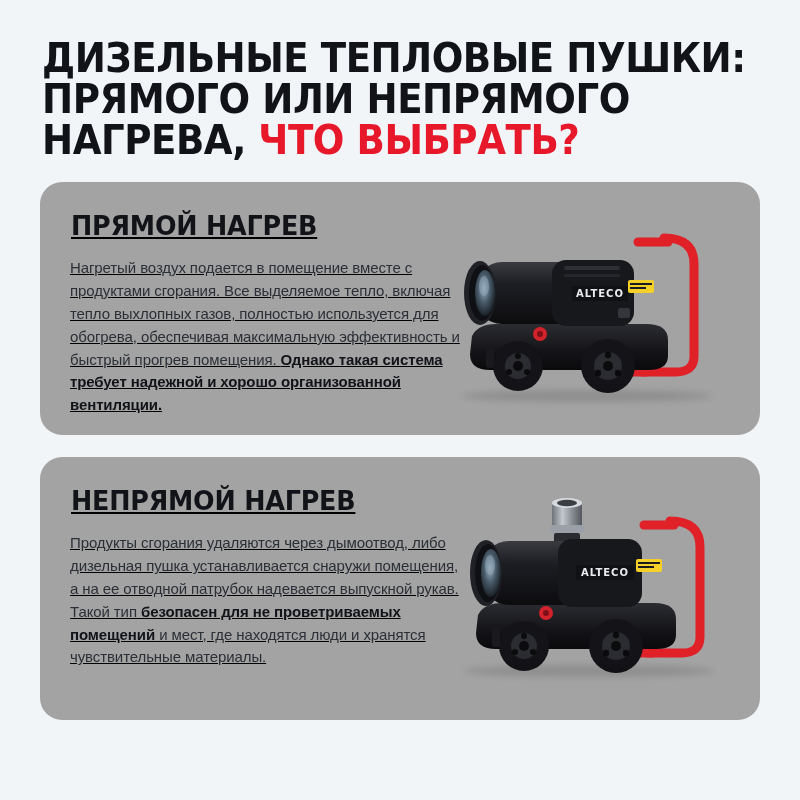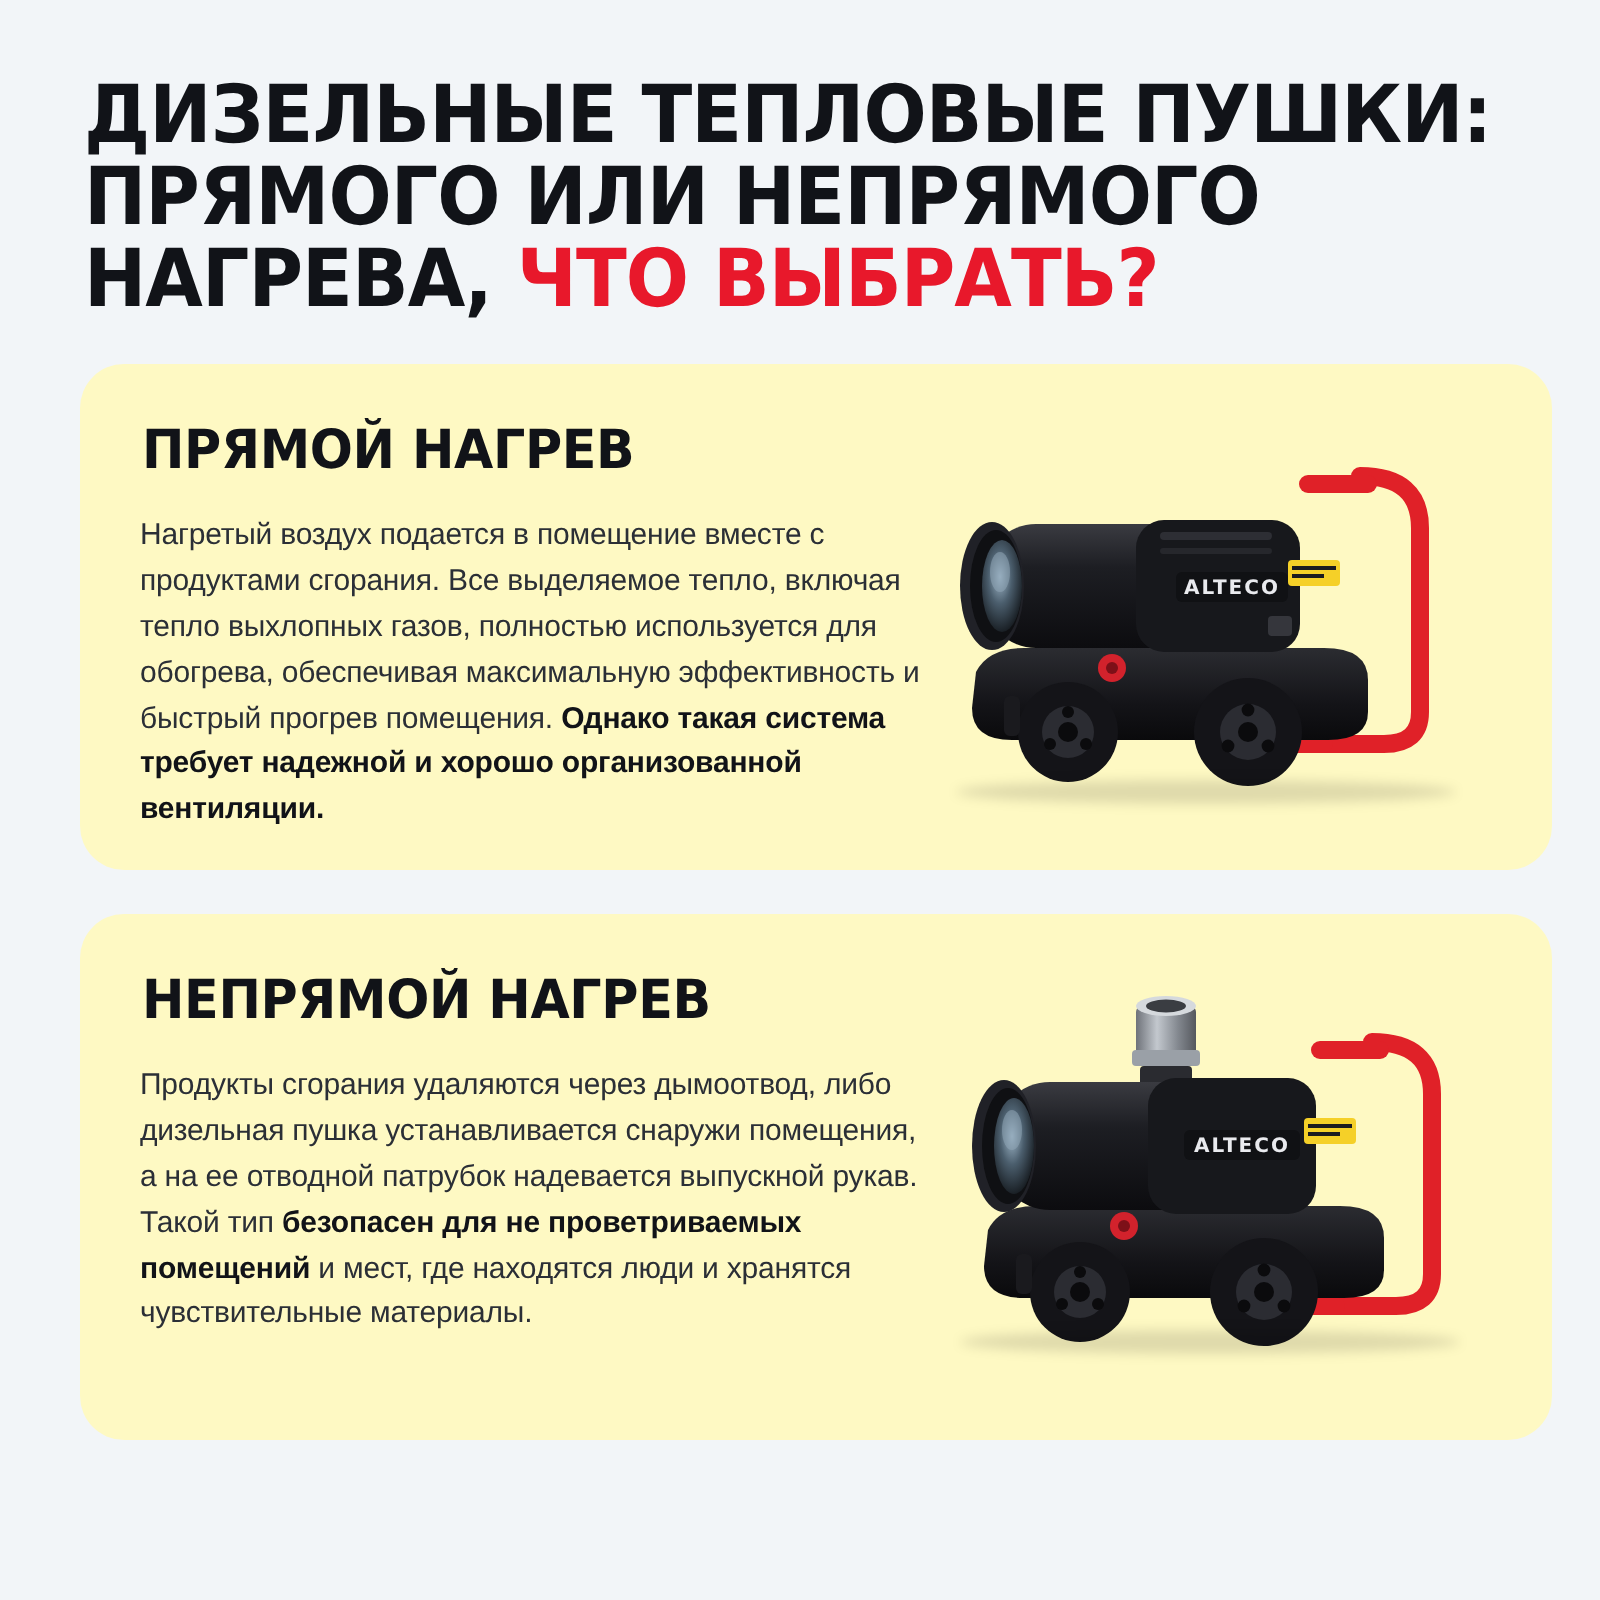--- a/index.html
+++ b/index.html
@@ -11,21 +11,21 @@
     height: 800px;
     background: #f2f5f8;
     font-family: "Liberation Sans", sans-serif;
     overflow: hidden;
   }
   .page {
     position: relative;
     width: 800px;
     height: 800px;
     box-sizing: border-box;
-    padding: 38px 24px 0 40px;
+    padding: 38px 40px 0 40px;
     border-radius: 20px;
   }
 
   
   .headline {
     font-family: "DejaVu Sans", sans-serif;
     font-weight: 700;
     font-size: 40px;
     line-height: 1.02;
     letter-spacing: -0.5px;
@@ -39,24 +39,25 @@
     display: block;
     white-space: nowrap;
   }
   .headline .accent {
     color: #e8182b;
   }
 
   
   .card {
     position: relative;
-    background: #fef9c3;
+    background: #a3a3a3;
     border-radius: 22px;
     box-sizing: border-box;
     overflow: hidden;
+    text-decoration: underline;
   }
   .card-1 {
     height: 253px;
     margin-bottom: 22px;
     padding: 28px 30px 20px 30px;
   }
   .card-2 {
     height: 263px;
     padding: 28px 30px 20px 30px;
   }

